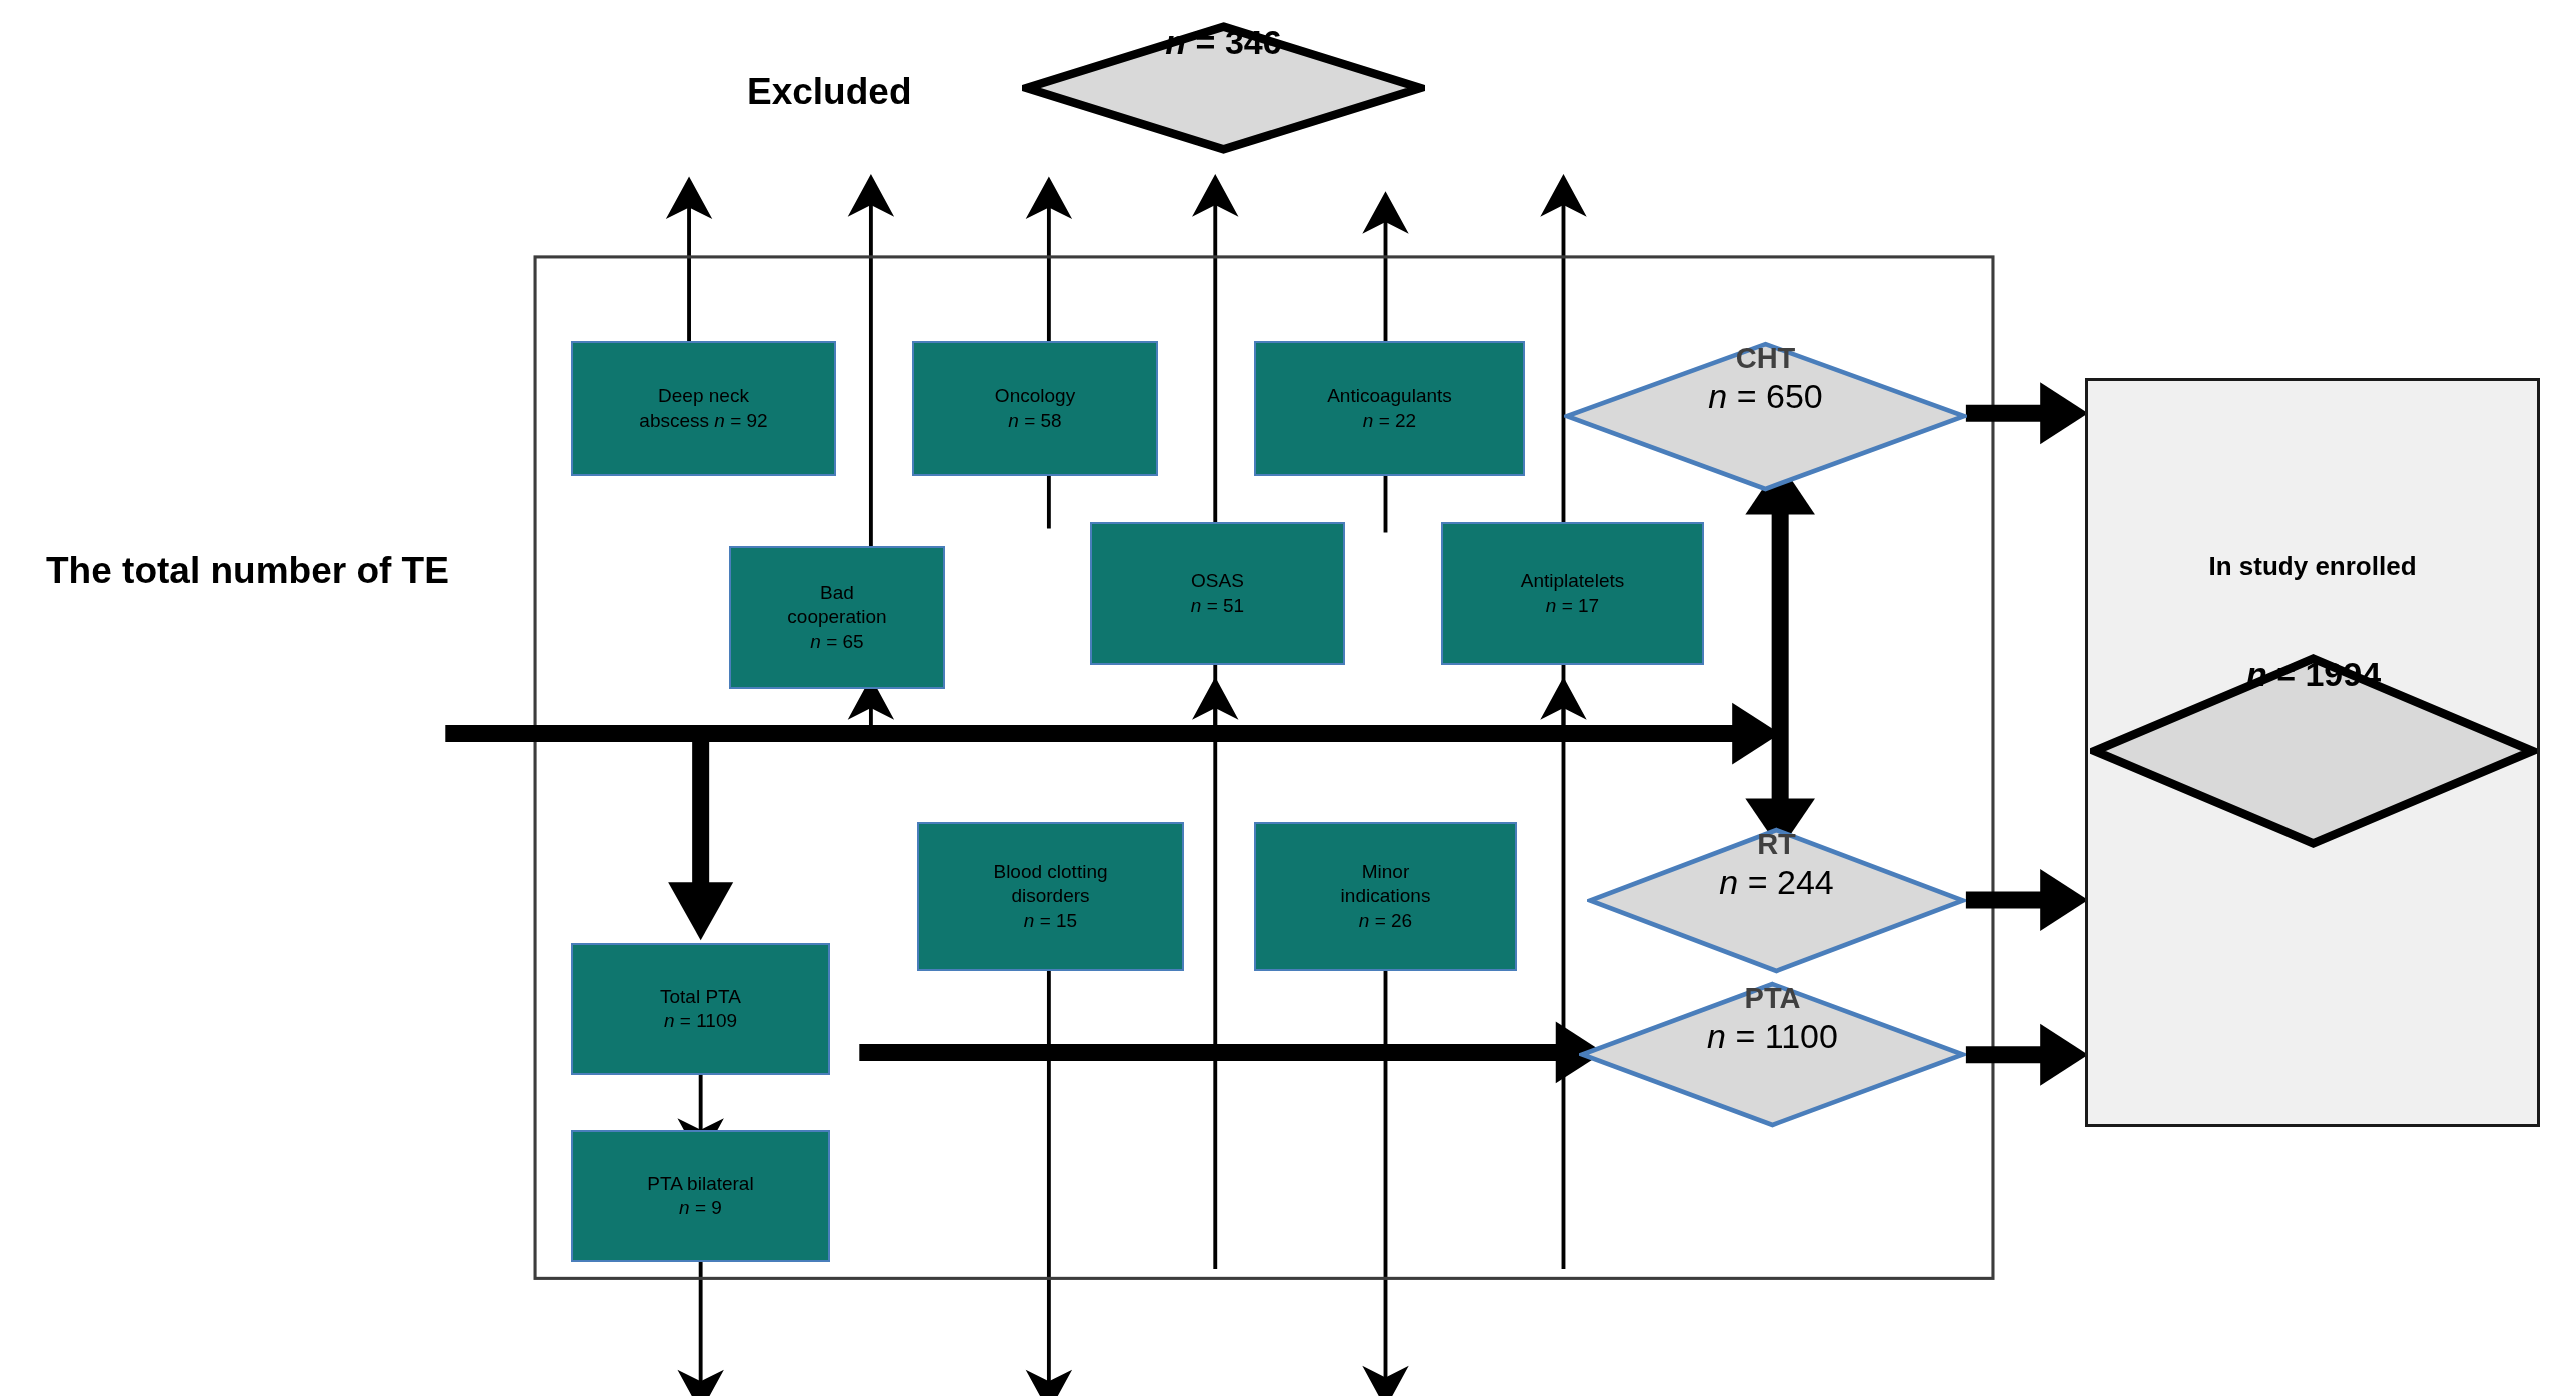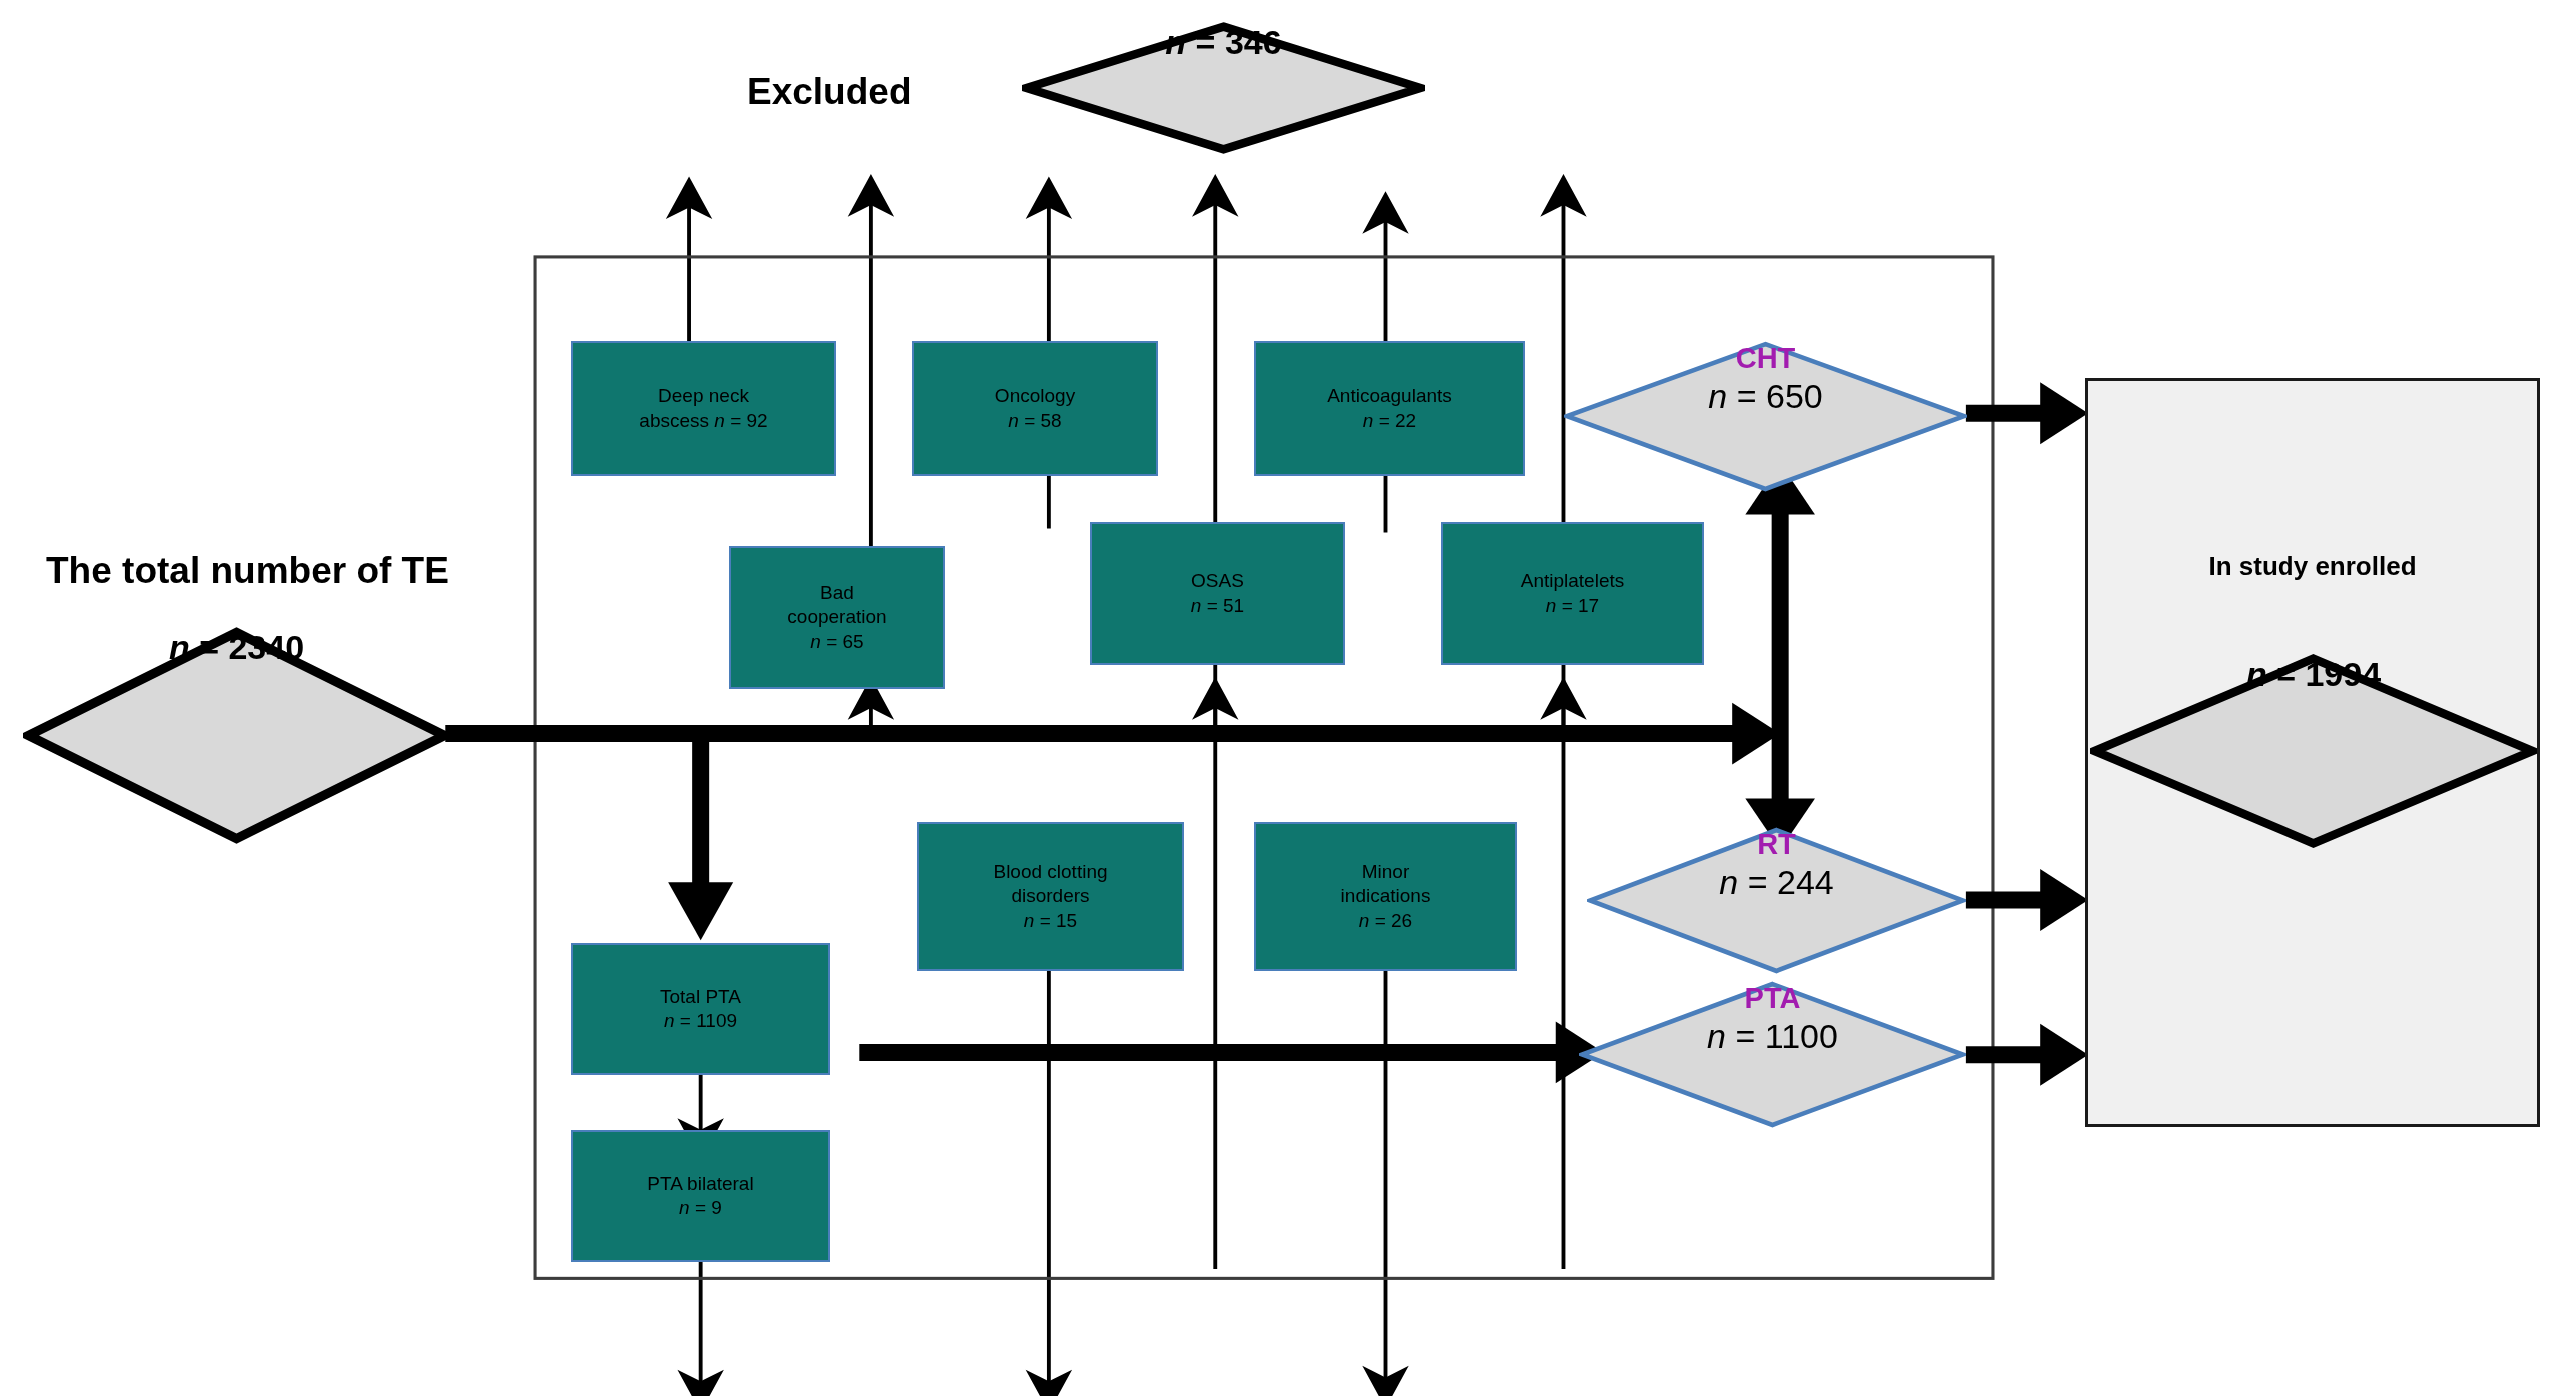--- a/index.html
+++ b/index.html
@@ -64,21 +64,21 @@
     position: absolute;
     left: 0; top: 0;
     width: 100%; height: 100%;
     display: flex;
     flex-direction: column;
     align-items: center;
     justify-content: flex-start;
     text-align: center;
     line-height: 1.2;
   }
-  .dia-text .t1 { font-weight: bold; font-size: 29px; color: #a21caf; }
+  .dia-text .t1 { font-weight: bold; font-size: 29px; color: #404040; }
   .dia-text .t2 { font-size: 34px; color: #000; white-space: nowrap; }
   .dia-big .t2 { font-weight: bold; font-size: 34px; }
   .enrollpanel {
     position: absolute;
     border: 3.9px solid #1a1a1a;
     background: #f0f0f0;
   }
   .enroll-title {
     position: absolute;
     width: 100%;
@@ -162,28 +162,20 @@
 
   <div class="dia-wrap dia-big" style="left:1022px; top:21.7px; width:403px; height:132px;">
     <svg class="dshape" viewBox="0 0 520 170" preserveAspectRatio="none">
       <polygon points="260,6 514,85 260,164 6,85" fill="#d9d9d9" stroke="#000000" stroke-width="11"></polygon>
     </svg>
     <div class="dia-text">
       <span class="t2"><span class="ital">n</span> = 346</span>
     </div>
   </div>
 
-  <div class="dia-wrap dia-big" style="left:23px; top:627px; width:427px; height:217px;">
-    <svg class="dshape" viewBox="0 0 552 280" preserveAspectRatio="none">
-      <polygon points="276,7 545,140 276,273 7,140" fill="#d9d9d9" stroke="#000000" stroke-width="12"></polygon>
-    </svg>
-    <div class="dia-text">
-      <span class="t2"><span class="ital">n</span> = 2340</span>
-    </div>
-  </div>
 
   <div class="node exbox" style="left:571px; top:341px; width:265px; height:135px;">
     <span class="ln">Deep neck</span>
     <span class="ln">abscess <span class="ital">n</span> = 92</span>
   </div>
 
   <div class="node exbox" style="left:912px; top:341px; width:246px; height:135px;">
     <span class="ln">Oncology</span>
     <span class="ln"><span class="ital">n</span> = 58</span>
   </div>

